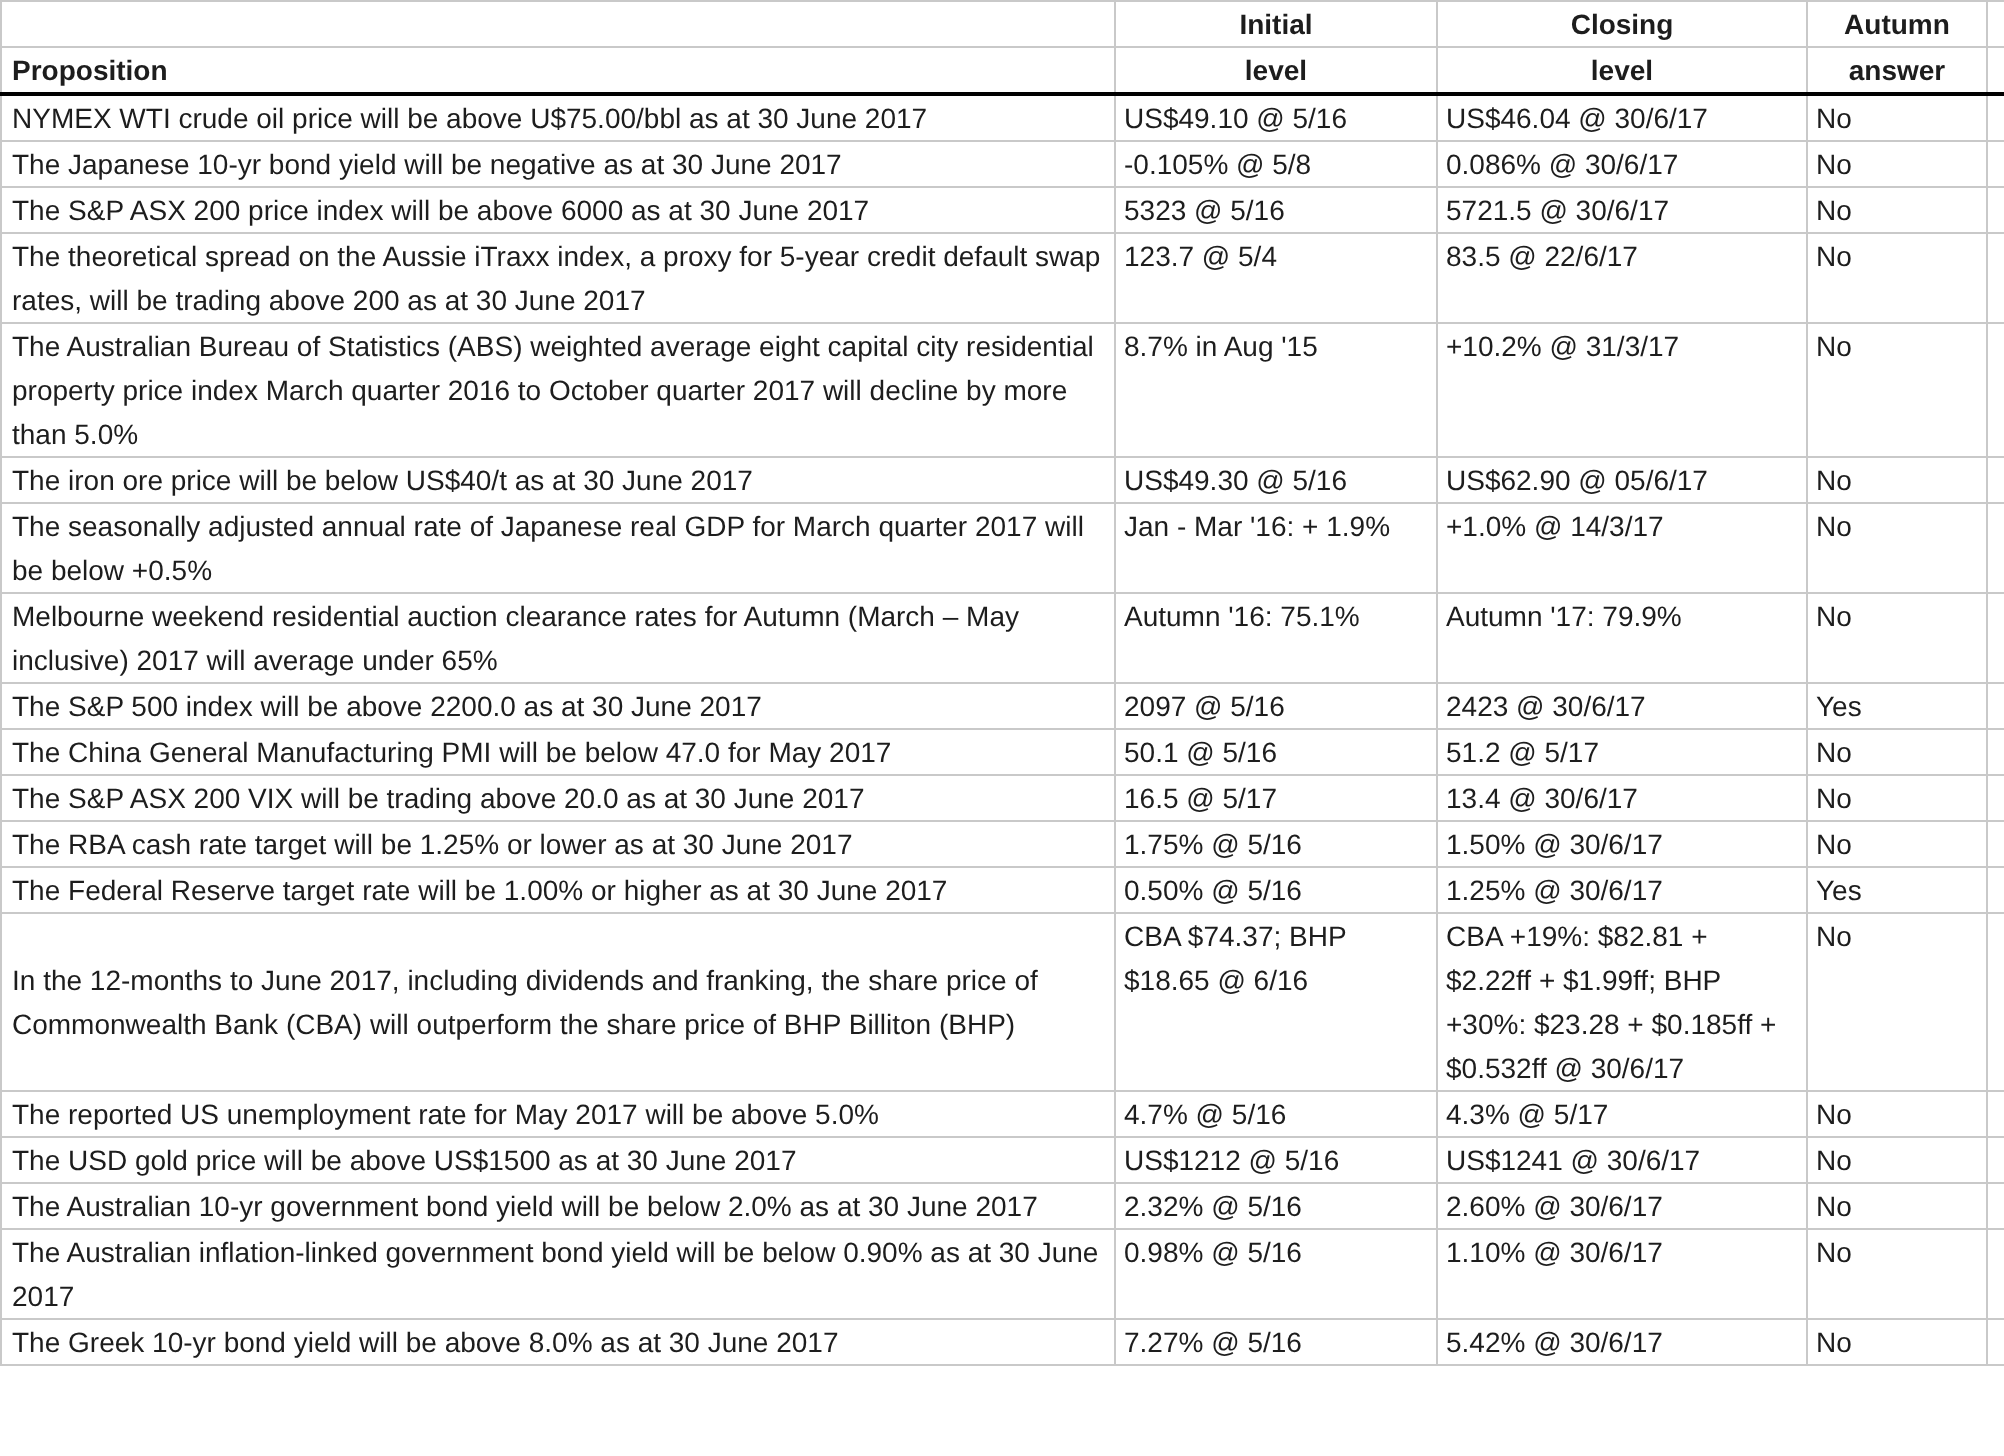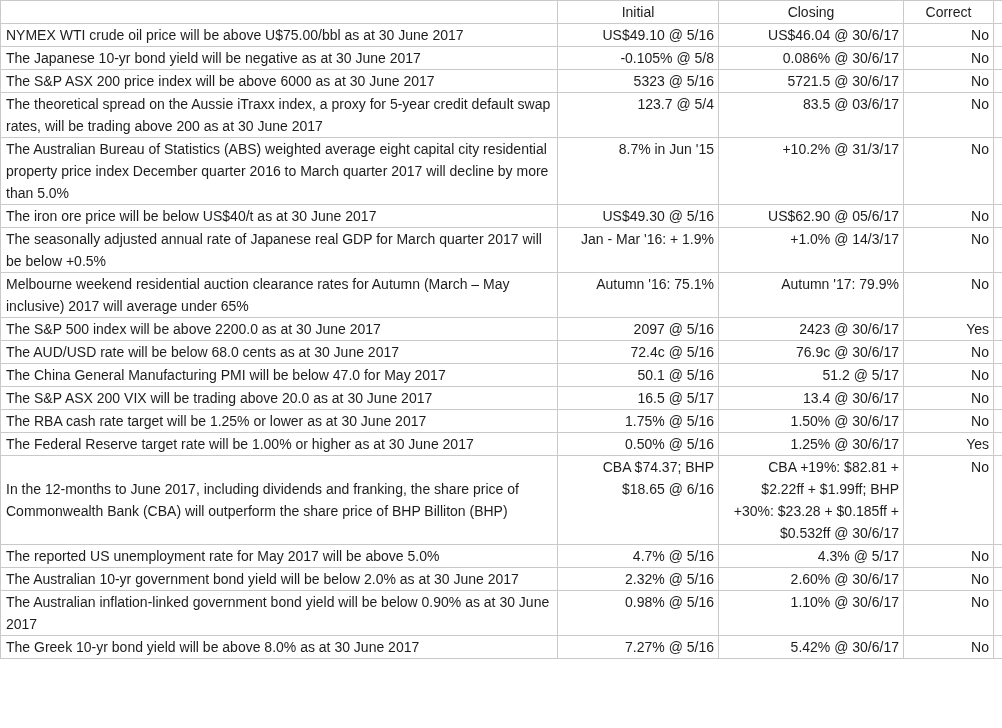--- a/index.html
+++ b/index.html
@@ -18,57 +18,64 @@
     font-size:14px;
     line-height:22px;
     color:var(--text);
   }
   td,th{
     border:1px solid var(--border);
     padding:0 4px;
     overflow:hidden;
   }
   thead th{
-    font-weight:normal;
+    font-weight:bold;
     text-align:center;
     vertical-align:middle;
     height:21px;
   }
   thead th.h-prop{text-align:left;padding-left:5px;}
   thead tr.second th{border-bottom:2px solid var(--rule);}
   tbody td{height:22px;}
   .td-prop{
     text-align:left;
     vertical-align:middle;
     padding-left:5px;
     padding-right:6px;
   }
   .td-val{
-    text-align:right;
+    text-align:left;
     vertical-align:top;
   }
   .sliver{border-right:none;padding:0;}
 </style>
 </head>
 <body>
 
 <table>
   <colgroup>
     <col style="width:557px">
     <col style="width:161px">
     <col style="width:185px">
     <col style="width:90px">
     <col style="width:9px">
   </colgroup>
   <thead>
     <tr>
       <th class="h-prop"></th>
       <th>Initial</th>
       <th>Closing</th>
-      <th>Correct</th>
+      <th>Autumn</th>
+      <th class="sliver"></th>
+    </tr>
+    <tr class="second">
+      <th class="h-prop">Proposition</th>
+      <th>level</th>
+      <th>level</th>
+      <th>answer</th>
       <th class="sliver"></th>
     </tr>
   </thead>
   <tbody>
       <tr>
         <td class="td-prop">NYMEX WTI crude oil price will be above U$75.00/bbl as at 30 June 2017</td>
         <td class="td-val">US$49.10 @ 5/16</td>
         <td class="td-val">US$46.04 @ 30/6/17</td>
         <td class="td-val">No</td>
         <td class="sliver"></td>
@@ -83,27 +90,27 @@
       <tr>
         <td class="td-prop">The S&amp;P ASX 200 price index will be above 6000 as at 30 June 2017</td>
         <td class="td-val">5323 @ 5/16</td>
         <td class="td-val">5721.5 @ 30/6/17</td>
         <td class="td-val">No</td>
         <td class="sliver"></td>
       </tr>
       <tr>
         <td class="td-prop">The theoretical spread on the Aussie iTraxx index, a proxy for 5-year credit default swap rates, will be trading above 200 as at 30 June 2017</td>
         <td class="td-val">123.7 @ 5/4</td>
-        <td class="td-val">83.5 @ 03/6/17</td>
-        <td class="td-val">No</td>
-        <td class="sliver"></td>
-      </tr>
-      <tr>
-        <td class="td-prop">The Australian Bureau of Statistics (ABS) weighted average eight capital city residential property price index December quarter 2016 to March quarter 2017 will decline by more than 5.0%</td>
-        <td class="td-val">8.7% in Jun '15</td>
+        <td class="td-val">83.5 @ 22/6/17</td>
+        <td class="td-val">No</td>
+        <td class="sliver"></td>
+      </tr>
+      <tr>
+        <td class="td-prop">The Australian Bureau of Statistics (ABS) weighted average eight capital city residential property price index March quarter 2016 to October quarter 2017 will decline by more than 5.0%</td>
+        <td class="td-val">8.7% in Aug '15</td>
         <td class="td-val">+10.2% @ 31/3/17</td>
         <td class="td-val">No</td>
         <td class="sliver"></td>
       </tr>
       <tr>
         <td class="td-prop">The iron ore price will be below US$40/t as at 30 June 2017</td>
         <td class="td-val">US$49.30 @ 5/16</td>
         <td class="td-val">US$62.90 @ 05/6/17</td>
         <td class="td-val">No</td>
         <td class="sliver"></td>
@@ -123,27 +130,20 @@
         <td class="sliver"></td>
       </tr>
       <tr>
         <td class="td-prop">The S&amp;P 500 index will be above 2200.0 as at 30 June 2017</td>
         <td class="td-val">2097 @ 5/16</td>
         <td class="td-val">2423 @ 30/6/17</td>
         <td class="td-val">Yes</td>
         <td class="sliver"></td>
       </tr>
       <tr>
-        <td class="td-prop">The AUD/USD rate will be below 68.0 cents as at 30 June 2017</td>
-        <td class="td-val">72.4c @ 5/16</td>
-        <td class="td-val">76.9c @ 30/6/17</td>
-        <td class="td-val">No</td>
-        <td class="sliver"></td>
-      </tr>
-      <tr>
         <td class="td-prop">The China General Manufacturing PMI will be below 47.0 for May 2017</td>
         <td class="td-val">50.1 @ 5/16</td>
         <td class="td-val">51.2 @ 5/17</td>
         <td class="td-val">No</td>
         <td class="sliver"></td>
       </tr>
       <tr>
         <td class="td-prop">The S&amp;P ASX 200 VIX will be trading above 20.0 as at 30 June 2017</td>
         <td class="td-val">16.5 @ 5/17</td>
         <td class="td-val">13.4 @ 30/6/17</td>
@@ -172,20 +172,27 @@
         <td class="sliver"></td>
       </tr>
       <tr>
         <td class="td-prop">The reported US unemployment rate for May 2017 will be above 5.0%</td>
         <td class="td-val">4.7% @ 5/16</td>
         <td class="td-val">4.3% @ 5/17</td>
         <td class="td-val">No</td>
         <td class="sliver"></td>
       </tr>
       <tr>
+        <td class="td-prop">The USD gold price will be above US$1500 as at 30 June 2017</td>
+        <td class="td-val">US$1212 @ 5/16</td>
+        <td class="td-val">US$1241 @ 30/6/17</td>
+        <td class="td-val">No</td>
+        <td class="sliver"></td>
+      </tr>
+      <tr>
         <td class="td-prop">The Australian 10-yr government bond yield will be below 2.0% as at 30 June 2017</td>
         <td class="td-val">2.32% @ 5/16</td>
         <td class="td-val">2.60% @ 30/6/17</td>
         <td class="td-val">No</td>
         <td class="sliver"></td>
       </tr>
       <tr>
         <td class="td-prop">The Australian inflation-linked government bond yield will be below 0.90% as at 30 June 2017</td>
         <td class="td-val">0.98% @ 5/16</td>
         <td class="td-val">1.10% @ 30/6/17</td>

